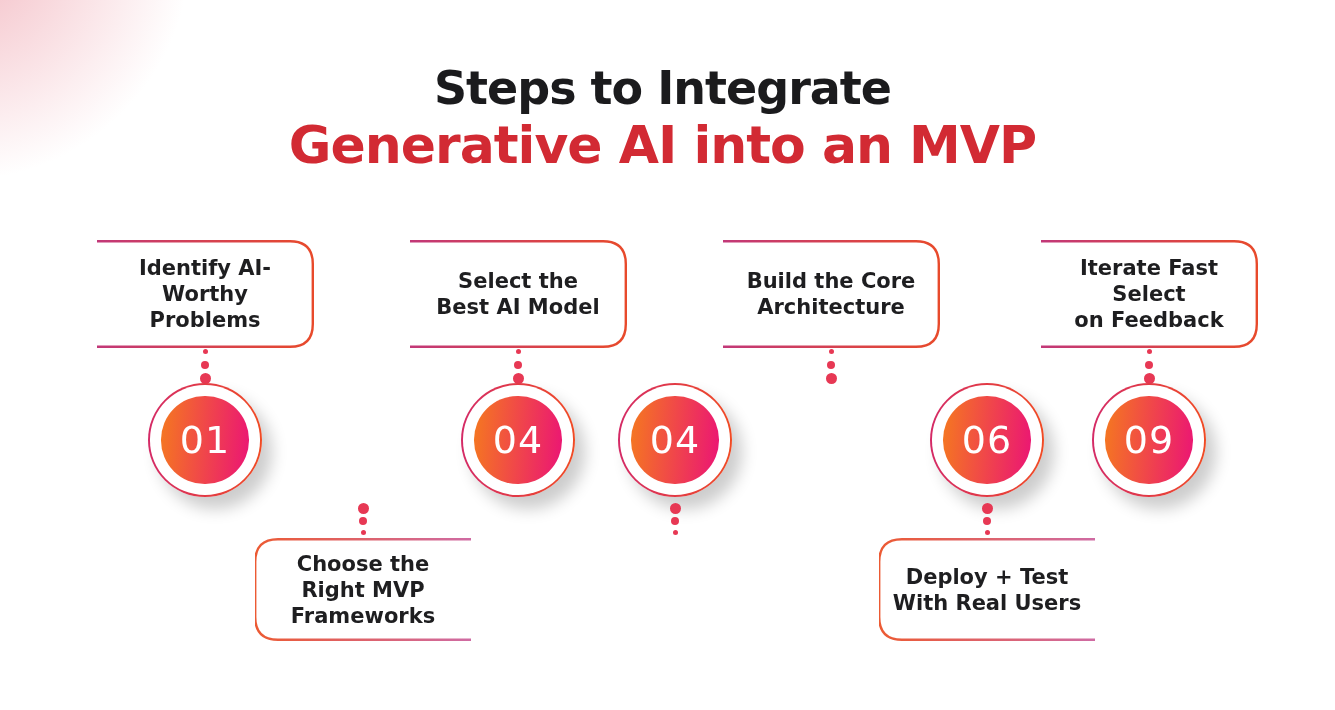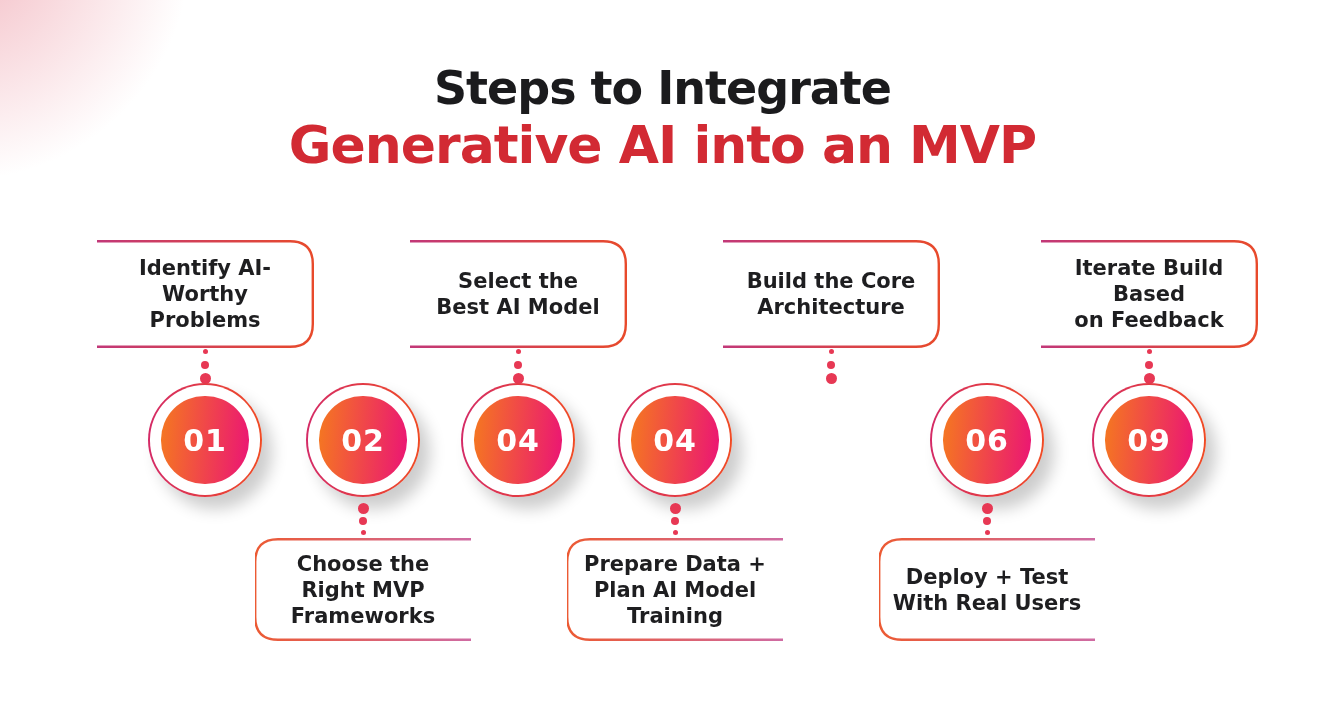--- a/index.html
+++ b/index.html
@@ -72,21 +72,21 @@
     width:114px;height:114px;border-radius:50%;
     background:linear-gradient(90deg,var(--color-ring_start,#d42a66),var(--color-ring_end,#f04b24));
     box-shadow:10px 12px 16px rgba(0,0,0,.20);
   }
   .circle-white{position:absolute;left:2.4px;top:2.4px;right:2.4px;bottom:2.4px;border-radius:50%;background:#fff;}
   .circle-inner{
     position:absolute;left:11px;top:11px;right:11px;bottom:11px;border-radius:50%;
     background:linear-gradient(95deg,var(--color-inner_start,#f5791f),var(--color-inner_end,#eb1475));
     display:flex;align-items:center;justify-content:center;
   }
-  .num{font-weight:700;font-size:30px;color:#ffffff;letter-spacing:1px;}
+  .num{font-weight:400;font-size:38px;color:#ffffff;letter-spacing:1px;}
 </style>
 </head>
 <body>
 
 <div id="stage">
 
   <svg width="0" height="0" style="position:absolute" aria-hidden="true">
     <defs>
       <linearGradient id="gradAbove" x1="0" y1="0" x2="1" y2="0">
         <stop offset="0" stop-color="#c23878"></stop>
@@ -121,27 +121,20 @@
     <div class="circle">
       <div class="circle-white">
         <div class="circle-inner">
           <span class="num">01</span>
         </div>
       </div>
     </div>
   </div>
 
   <div class="step" id="s2">
-    <div class="circle">
-      <div class="circle-white">
-        <div class="circle-inner">
-          <span class="num">02</span>
-        </div>
-      </div>
-    </div>
     <div class="dots below">
       <span class="dot lg"></span>
       <span class="dot md"></span>
       <span class="dot sm"></span>
     </div>
     <div class="label-box below">
       <svg class="box-border" viewBox="0 0 216 103">
         <path d="M216 1.2 L23 1.2 Q0.2 1.2 0.2 24 L0.2 79 Q0.2 101.8 23 101.8 L216 101.8" fill="none" stroke="url(#gradBelow)" stroke-width="2.4"></path>
       </svg>
       <div class="label-text">Choose the
@@ -178,73 +171,65 @@
         <div class="circle-inner">
           <span class="num">04</span>
         </div>
       </div>
     </div>
     <div class="dots below">
       <span class="dot lg"></span>
       <span class="dot md"></span>
       <span class="dot sm"></span>
     </div>
+  </div>
+
+  <div class="step" id="s5">
+    <div class="label-box above">
+      <svg class="box-border" viewBox="0 0 217 108">
+        <path d="M0 1.2 L193 1.2 Q215.8 1.2 215.8 24 L215.8 84 Q215.8 106.8 193 106.8 L0 106.8" fill="none" stroke="url(#gradAbove)" stroke-width="2.4"></path>
+      </svg>
+      <div class="label-text">Build the Core
+Architecture</div>
+    </div>
+    <div class="dots above">
+      <span class="dot sm"></span>
+      <span class="dot md"></span>
+      <span class="dot lg"></span>
+    </div>
+  </div>
+
+  <div class="step" id="s6">
+    <div class="circle">
+      <div class="circle-white">
+        <div class="circle-inner">
+          <span class="num">06</span>
+        </div>
+      </div>
+    </div>
+    <div class="dots below">
+      <span class="dot lg"></span>
+      <span class="dot md"></span>
+      <span class="dot sm"></span>
+    </div>
     <div class="label-box below">
       <svg class="box-border" viewBox="0 0 216 103">
         <path d="M216 1.2 L23 1.2 Q0.2 1.2 0.2 24 L0.2 79 Q0.2 101.8 23 101.8 L216 101.8" fill="none" stroke="url(#gradBelow)" stroke-width="2.4"></path>
       </svg>
-      <div class="label-text">Prepare Data +
-Plan AI Model
-Training</div>
-    </div>
-  </div>
-
-  <div class="step" id="s5">
-    <div class="label-box above">
-      <svg class="box-border" viewBox="0 0 217 108">
-        <path d="M0 1.2 L193 1.2 Q215.8 1.2 215.8 24 L215.8 84 Q215.8 106.8 193 106.8 L0 106.8" fill="none" stroke="url(#gradAbove)" stroke-width="2.4"></path>
-      </svg>
-      <div class="label-text">Build the Core
-Architecture</div>
-    </div>
-    <div class="dots above">
-      <span class="dot sm"></span>
-      <span class="dot md"></span>
-      <span class="dot lg"></span>
-    </div>
-  </div>
-
-  <div class="step" id="s6">
-    <div class="circle">
-      <div class="circle-white">
-        <div class="circle-inner">
-          <span class="num">06</span>
-        </div>
-      </div>
-    </div>
-    <div class="dots below">
-      <span class="dot lg"></span>
-      <span class="dot md"></span>
-      <span class="dot sm"></span>
-    </div>
-    <div class="label-box below">
-      <svg class="box-border" viewBox="0 0 216 103">
-        <path d="M216 1.2 L23 1.2 Q0.2 1.2 0.2 24 L0.2 79 Q0.2 101.8 23 101.8 L216 101.8" fill="none" stroke="url(#gradBelow)" stroke-width="2.4"></path>
-      </svg>
       <div class="label-text">Deploy + Test
 With Real Users</div>
     </div>
   </div>
 
   <div class="step" id="s7">
     <div class="label-box above">
       <svg class="box-border" viewBox="0 0 217 108">
         <path d="M0 1.2 L193 1.2 Q215.8 1.2 215.8 24 L215.8 84 Q215.8 106.8 193 106.8 L0 106.8" fill="none" stroke="url(#gradAbove)" stroke-width="2.4"></path>
       </svg>
-      <div class="label-text">Iterate Build Based
+      <div class="label-text">Iterate Fast Select
 on Feedback</div>
     </div>
     <div class="dots above">
       <span class="dot sm"></span>
       <span class="dot md"></span>
       <span class="dot lg"></span>
     </div>
     <div class="circle">
       <div class="circle-white">
         <div class="circle-inner">

